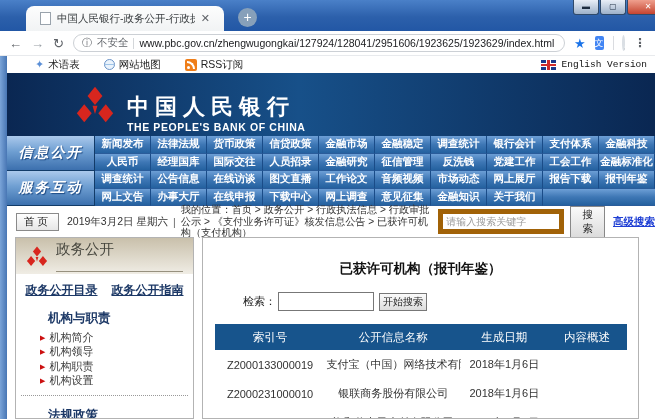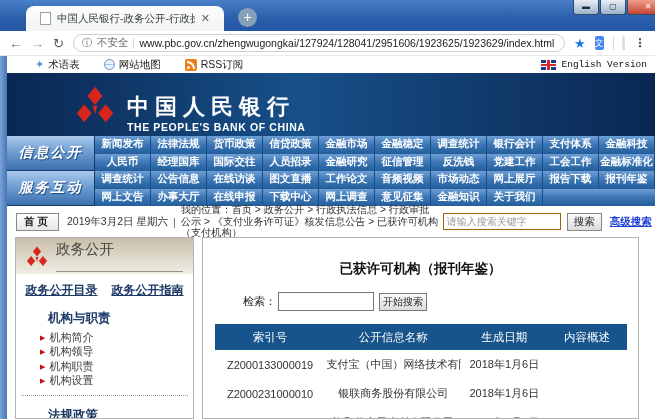--- a/index.html
+++ b/index.html
@@ -88,25 +88,25 @@
   .nav-item{flex:0 0 10%;box-sizing:border-box;display:flex;align-items:center;justify-content:center;
     color:#fff;font-weight:bold;font-size:10.5px;white-space:nowrap;
     background:linear-gradient(180deg,#6d9fd6,#3e77b5 50%,#24619f);
     border-right:1px solid #1a4c88;border-bottom:1px solid #2a5c9a;}
   .nav-fill{flex:1 1 auto;border-right:none;}
 
   .breadcrumbbar{position:absolute;left:7px;top:206px;width:648px;height:31px;background:#fff;
     display:flex;align-items:center;font-size:10.5px;color:#333;}
   .home-btn{margin-left:9px;flex:none;border:1px solid #8a8a8a;
     background:linear-gradient(180deg,#fefefe,#e6e6e6);
-    padding:1px 7px;font-weight:bold;letter-spacing:3px;font-size:10.5px;color:#222;}
+    padding:1px 7px;font-weight:normal;letter-spacing:3px;font-size:10.5px;color:#222;}
   .bdate{margin-left:8px;white-space:nowrap;}
   .bsep{margin:0 5px;color:#666;}
   .location{width:258px;line-height:11.5px;font-size:10.2px;color:#333;}
-  .srch-input{width:110px;height:15px;border:1px solid #a16207;font-size:10px;padding:0 3px;
+  .srch-input{width:110px;height:15px;border:5px solid #a16207;font-size:10px;padding:0 3px;
     margin-left:4px;flex:none;box-sizing:content-box;outline:none;}
   .srch-input::placeholder{color:#999;}
   .srch-btn{margin-left:6px;border:1px solid #888;background:linear-gradient(180deg,#fafafa,#dcdcdc);
     font-size:10.5px;padding:1px 6px;color:#222;}
   .adv{margin-left:8px;color:#1f3fd4;font-weight:bold;text-decoration:underline;font-size:10.5px;white-space:nowrap;}
 
   
   .sidebar{position:absolute;left:15px;top:237px;width:179px;height:182px;background:#fff;
     border:1px solid #b3b3b3;box-sizing:border-box;overflow:hidden;}
   .sb-header{height:36px;background:linear-gradient(180deg,#c9c0ab,#f0ede5);

